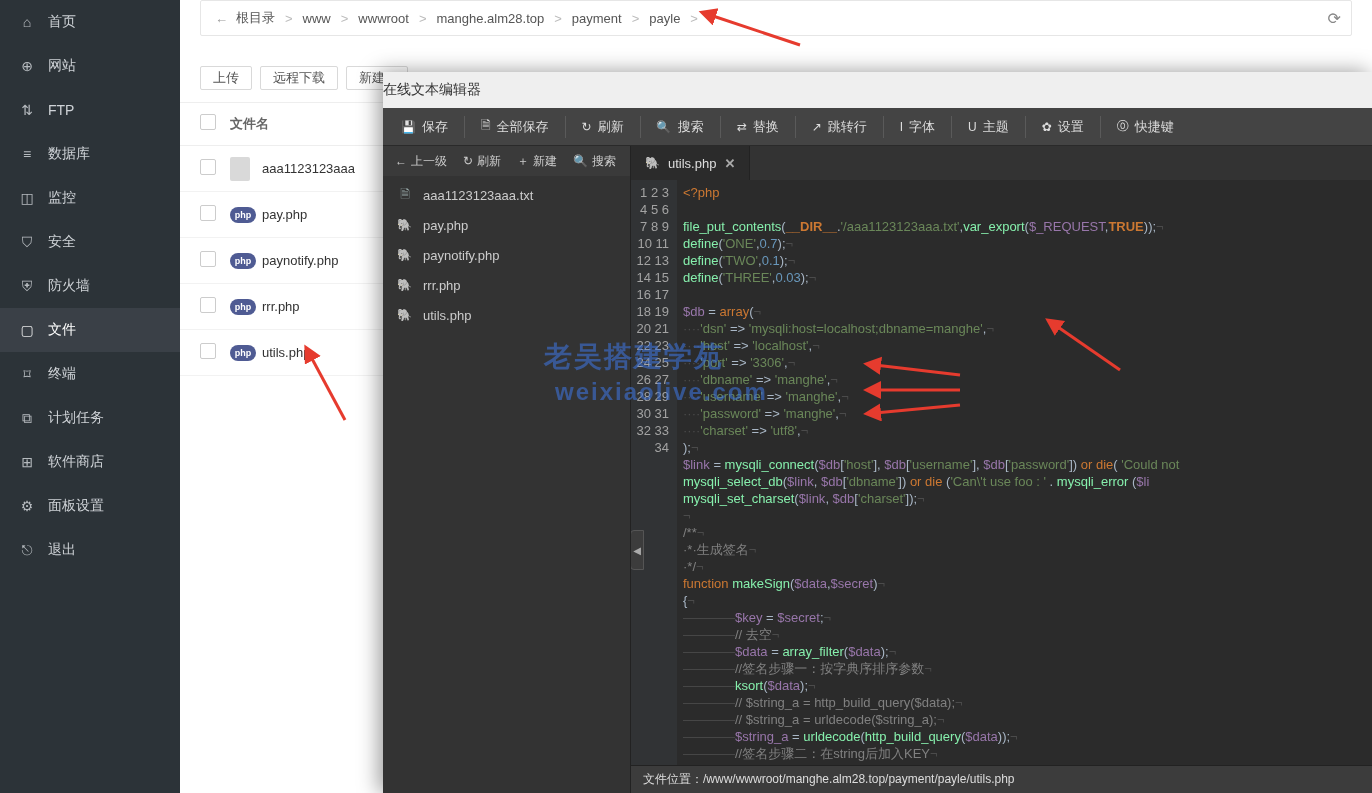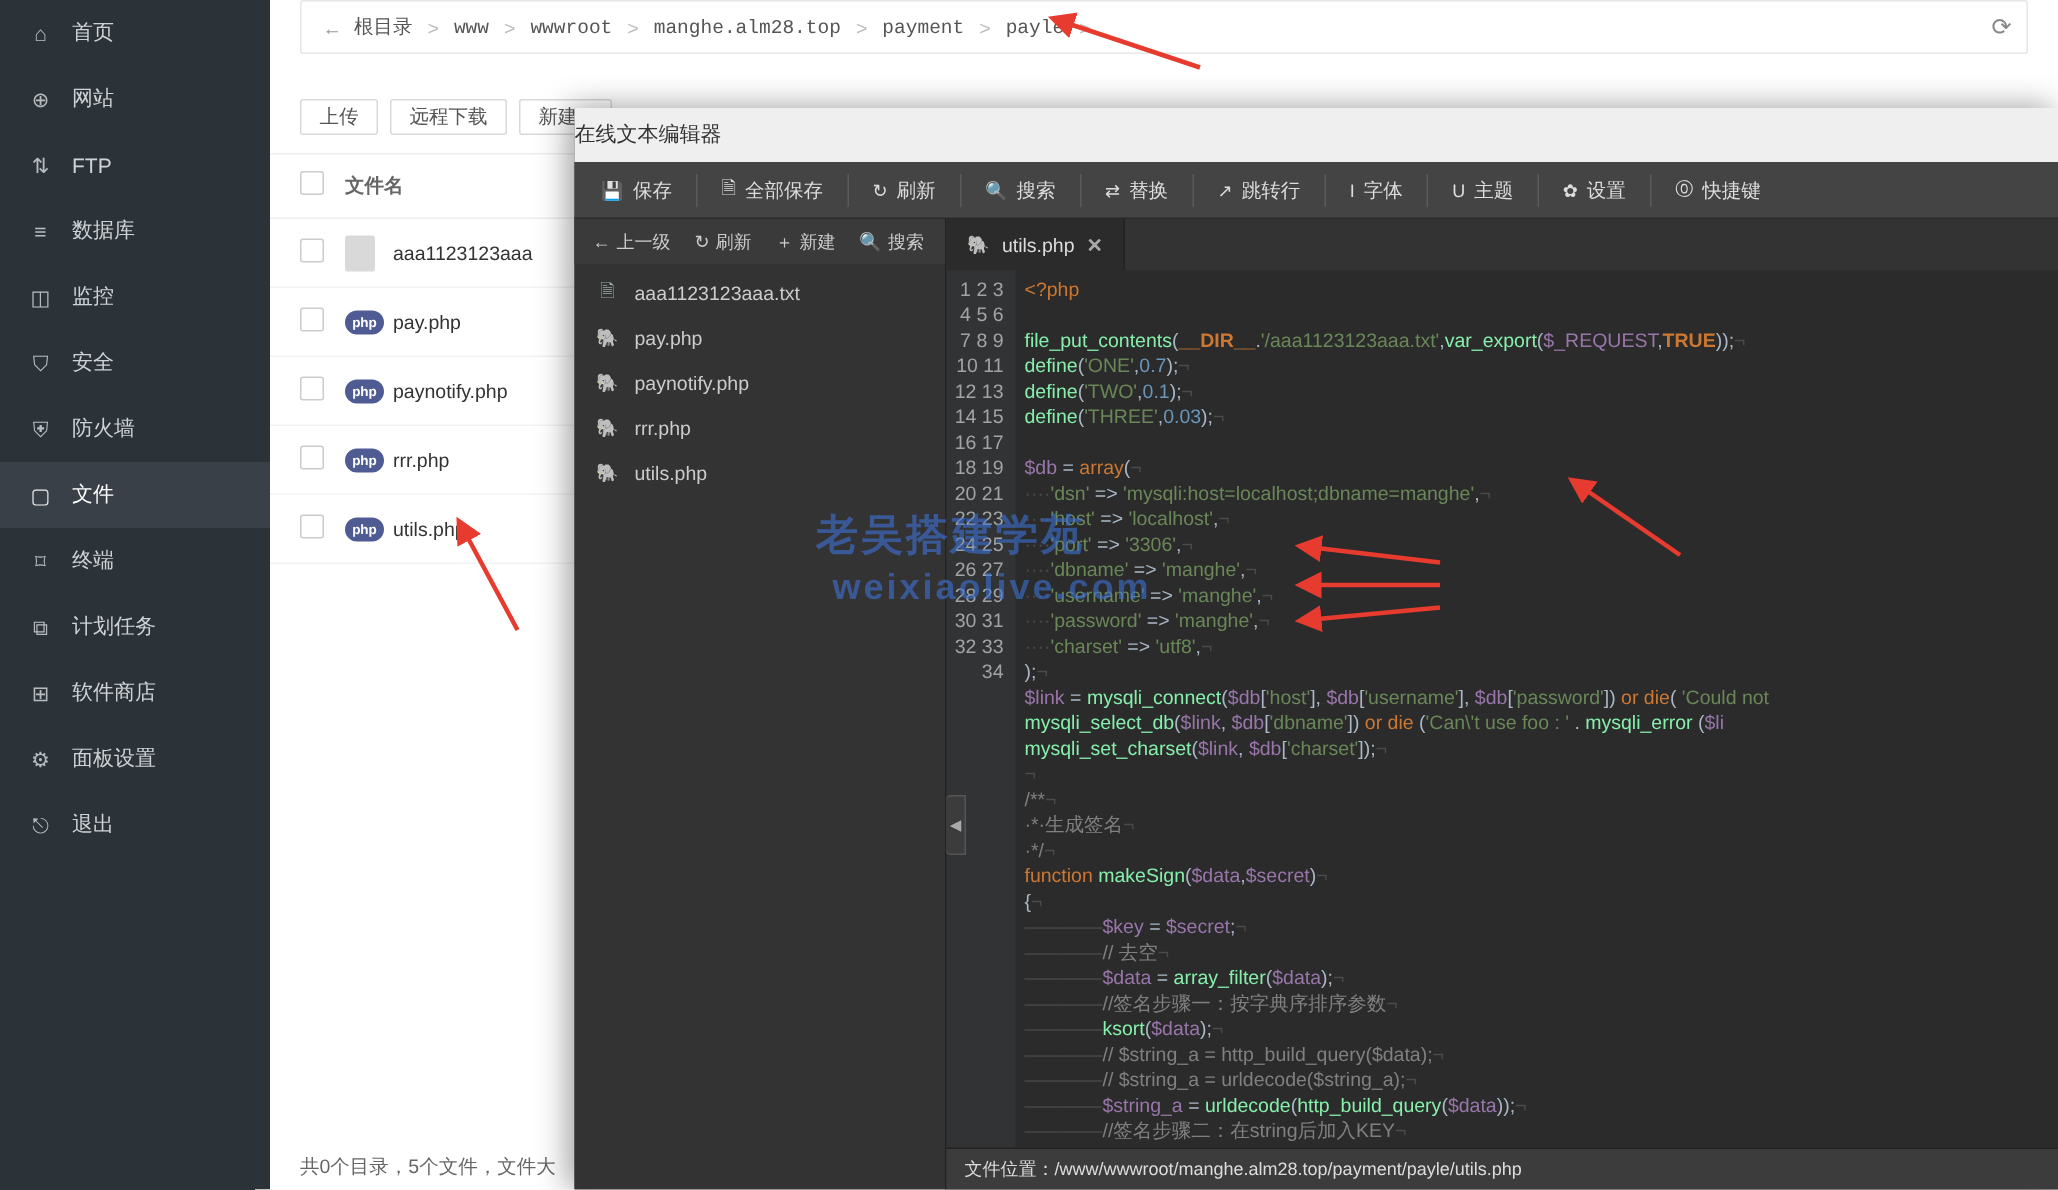--- a/index.html
+++ b/index.html
@@ -9,21 +9,21 @@
 .sidebar .item { display:flex; align-items:center; height:44px; padding:0 18px; cursor:pointer; font-size:14px; }
 .sidebar .item.active { background:#3a4047; color:#fff; }
 .sidebar .item .icon { width:18px; margin-right:12px; text-align:center; font-size:14px; opacity:.85; }
 .orange-bar { position:absolute; left:0; top:0; width:180px; height:4px; background:#fc6d26; }
 
 .main { position:absolute; left:180px; top:0; right:0; height:793px; background:#fff; }
 
 .breadcrumb { height:36px; display:flex; align-items:center; padding:0 14px; border:1px solid #e6e6e6; margin:0 20px 0 20px; font-size:13px; color:#666; position:relative; top:-14px; border-radius:2px; }
 .breadcrumb .nav { display:flex; align-items:center; gap:10px; }
 .breadcrumb .nav span.sep { color:#bbb; }
-.breadcrumb .nav a { color:#555; text-decoration:none; cursor:pointer;font-family:Liberation Mono, monospace; }
+.breadcrumb .nav a { color:#555; text-decoration:none; cursor:pointer; }
 .breadcrumb .reload { position:absolute; right:10px; font-size:16px; color:#888; cursor:pointer; }
 .breadcrumb .back { margin-right:8px; color:#999; cursor:pointer; }
 
 .toolbar { display:flex; gap:8px; padding:16px 20px 12px; }
 .btn { border:1px solid #d9d9d9; background:#fff; padding:2px 12px; font-size:13px; color:#555; border-radius:2px; cursor:pointer; }
 
 .filehdr { display:flex; align-items:center; height:44px; padding:0 20px; border-top:1px solid #eee; border-bottom:1px solid #eee; }
 .filehdr .chk { width:30px; }
 .filehdr .col { font-size:13px; color:#666; font-weight:bold; }
 .filerow { display:flex; align-items:center; height:46px; padding:0 20px; border-bottom:1px solid #f2f2f2; font-size:13px; color:#333; }
@@ -205,21 +205,20 @@
       </div>
       <div class="filerow">
         <span class="chk"><span class="chkbox"></span></span>
         <span class="ficon">
           <span class="php-badge">php</span>
         </span>
         <span class="fname">utils.php</span>
       </div>
     </div>
 
-  <div class="footer-info">共0个目录，5个文件，文件大</div>
 </div>
 
 <div class="editor">
   <div class="titlebar">在线文本编辑器</div>
   <div class="menubar" id="menubar">
       <div class="mbtn">
         <span class="mi">💾</span>
         <span>保存</span>
       </div>
       <div class="sep"></div>

